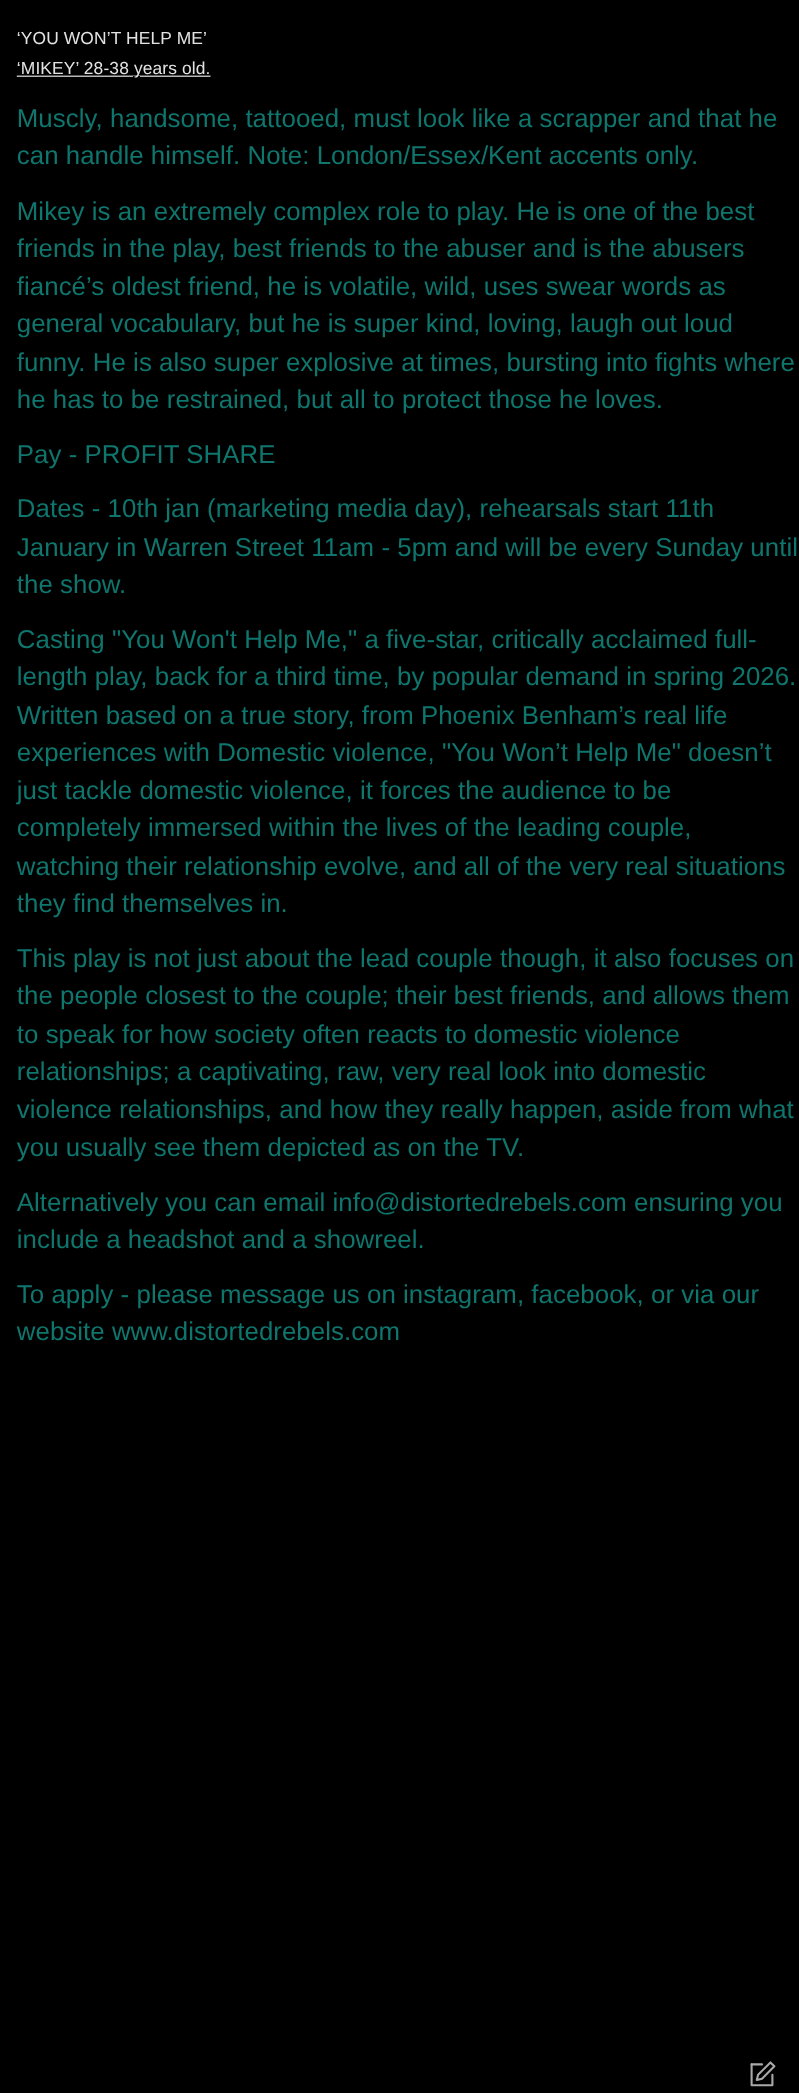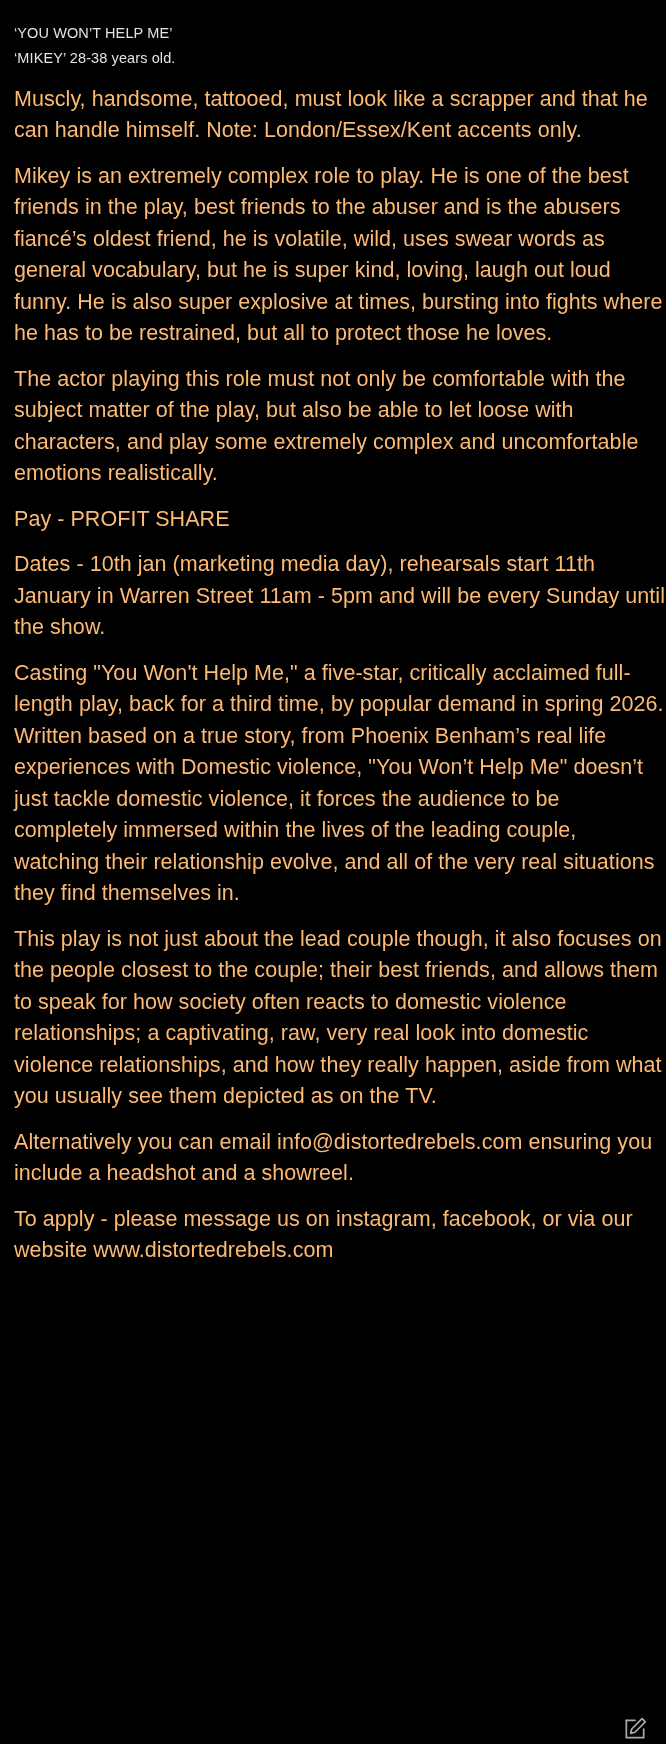--- a/index.html
+++ b/index.html
@@ -28,26 +28,27 @@
     line-height: 1.55;
     color: #e3e3e3;
     margin: 0 0 3px 0;
     letter-spacing: 0.1px;
   }
   .meta-line.first {
     margin-top: 4px;
   }
   .meta-line.second {
     margin-bottom: 14px;
+    text-decoration: underline;
   }
   p.body {
     font-size: 21.5px;
     line-height: 31.5px;
     margin: 0 0 14px 0;
-    color: #fdba74;
+    color: #0f766e;
     letter-spacing: 0.05px;
     font-weight: 400;
   }
   p.body:last-of-type {
     margin-bottom: 0;
   }
   .edit-fab {
     position: absolute;
     right: 14px;
     bottom: 10px;
@@ -68,21 +69,20 @@
 </head>
 <body>
 
 <div class="page">
 
   <div class="meta-line first">‘YOU WON’T HELP ME’</div>
   <div class="meta-line second">‘MIKEY’ 28-38 years old.</div>
 
   <p class="body">Muscly, handsome, tattooed, must look like a scrapper and that he can handle himself. Note: London/Essex/Kent accents only.</p>
   <p class="body">Mikey is an extremely complex role to play. He is one of the best friends in the play, best friends to the abuser and is the abusers fiancé’s oldest friend, he is volatile, wild, uses swear words as general vocabulary, but he is super kind, loving, laugh out loud funny. He is also super explosive at times, bursting into fights where he has to be restrained, but all to protect those he loves.</p>
-  <p class="body">The actor playing this role must not only be comfortable with the subject matter of the play, but also be able to let loose with characters, and play some extremely complex and uncomfortable emotions realistically.</p>
   <p class="body">Pay - PROFIT SHARE</p>
   <p class="body">Dates - 10th jan (marketing media day), rehearsals start 11th January in Warren Street 11am - 5pm and will be every Sunday until the show.</p>
   <p class="body">Casting "You Won't Help Me," a five-star, critically acclaimed full-length play, back for a third time, by popular demand in spring 2026. Written based on a true story, from Phoenix Benham’s real life experiences with Domestic violence, "You Won’t Help Me" doesn’t just tackle domestic violence, it forces the audience to be completely immersed within the lives of the leading couple, watching their relationship evolve, and all of the very real situations they find themselves in.</p>
   <p class="body">This play is not just about the lead couple though, it also focuses on the people closest to the couple; their best friends, and allows them to speak for how society often reacts to domestic violence relationships; a captivating, raw, very real look into domestic violence relationships, and how they really happen, aside from what you usually see them depicted as on the TV.</p>
   <p class="body clipped-last">Alternatively you can email info@distortedrebels.com ensuring you include a headshot and a showreel.</p>
   <p class="body">To apply - please message us on instagram, facebook, or via our website www.distortedrebels.com</p>
 
   <div class="edit-fab">
     <svg width="26" height="26" viewBox="0 0 24 24" fill="none" stroke="#d9d9d9" stroke-width="1.6" stroke-linecap="round" stroke-linejoin="round">
       <path d="M4 4h8"></path>

